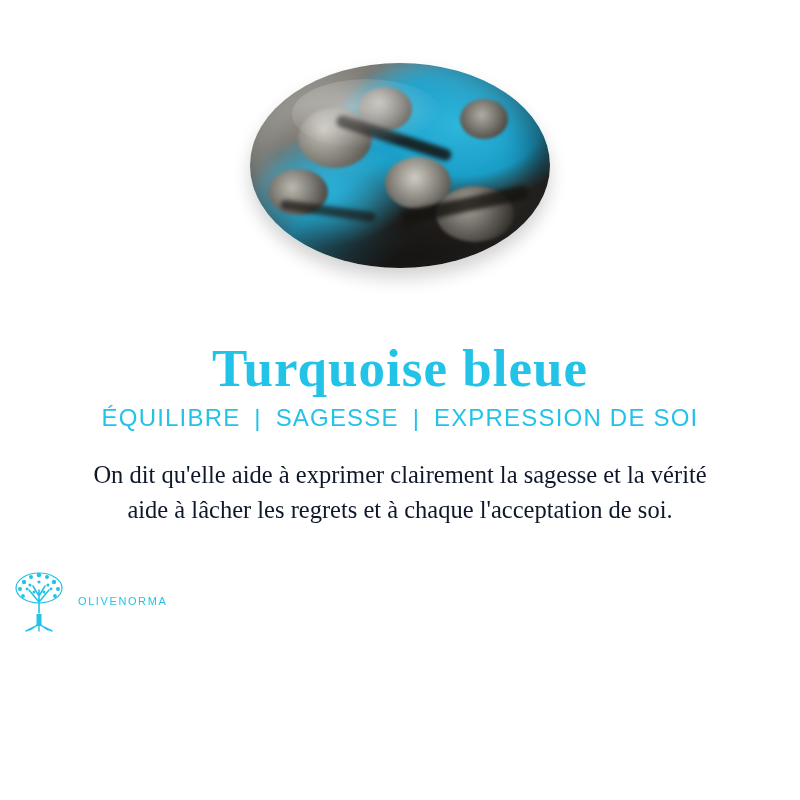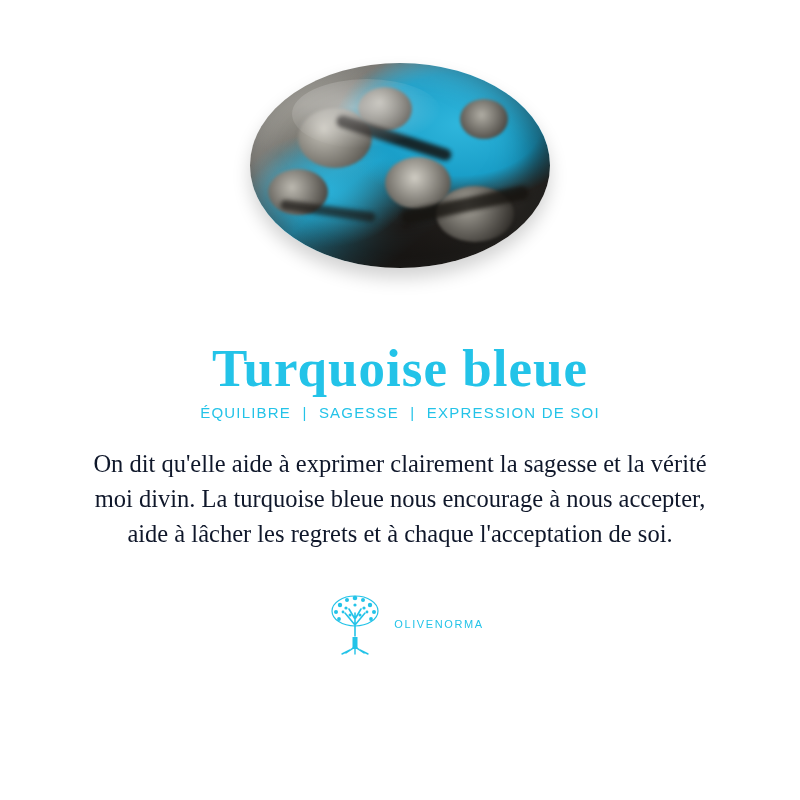--- a/index.html
+++ b/index.html
@@ -13,21 +13,20 @@
     font-family: "Liberation Serif", serif;
     overflow: hidden;
   }
   .card {
     position: relative;
     width: 800px;
     height: 800px;
     background: #ffffff;
     display: flex;
     flex-direction: column;
-    align-items: center;
   }
 
   
   .stone-area {
     width: 100%;
     height: 330px;
     position: relative;
     display: flex;
     align-items: center;
     justify-content: center;
@@ -91,21 +90,21 @@
     font-family: "Liberation Serif", serif;
     font-weight: bold;
     font-size: 53px;
     color: #23c3e8;
     letter-spacing: 1px;
     margin: 8px 0 6px;
     text-align: center;
   }
   .subtitle {
     font-family: "Liberation Sans", sans-serif;
-    font-size: 15px;
+    font-size: 24px;
     color: #23c3e8;
     letter-spacing: 1.2px;
     text-align: center;
     margin-bottom: 26px;
     white-space: nowrap;
   }
   .subtitle .sep {
     color: #23c3e8;
     padding: 0 6px;
   }
@@ -160,21 +159,20 @@
   <div class="subtitle">
     <span>ÉQUILIBRE</span>
     <span class="sep">|</span>
     <span>SAGESSE</span>
     <span class="sep">|</span>
     <span>EXPRESSION DE SOI</span>
   </div>
 
   <div class="desc">
     <div>On dit qu'elle aide à exprimer clairement la sagesse et la vérité</div>
-    <div>moi divin. La turquoise bleue nous encourage à nous accepter,</div>
     <div>aide à lâcher les regrets et à chaque l'acceptation de soi.</div>
   </div>
 
   <div class="logo">
     <svg width="78" height="72" viewBox="0 0 78 72">
       <g fill="#23c3e8">
 
         <ellipse cx="39" cy="20" rx="23" ry="15" fill="none" stroke="#23c3e8" stroke-width="1.2"></ellipse>
         <circle cx="24" cy="14" r="2.2"></circle>
           <circle cx="31" cy="9" r="2"></circle>

